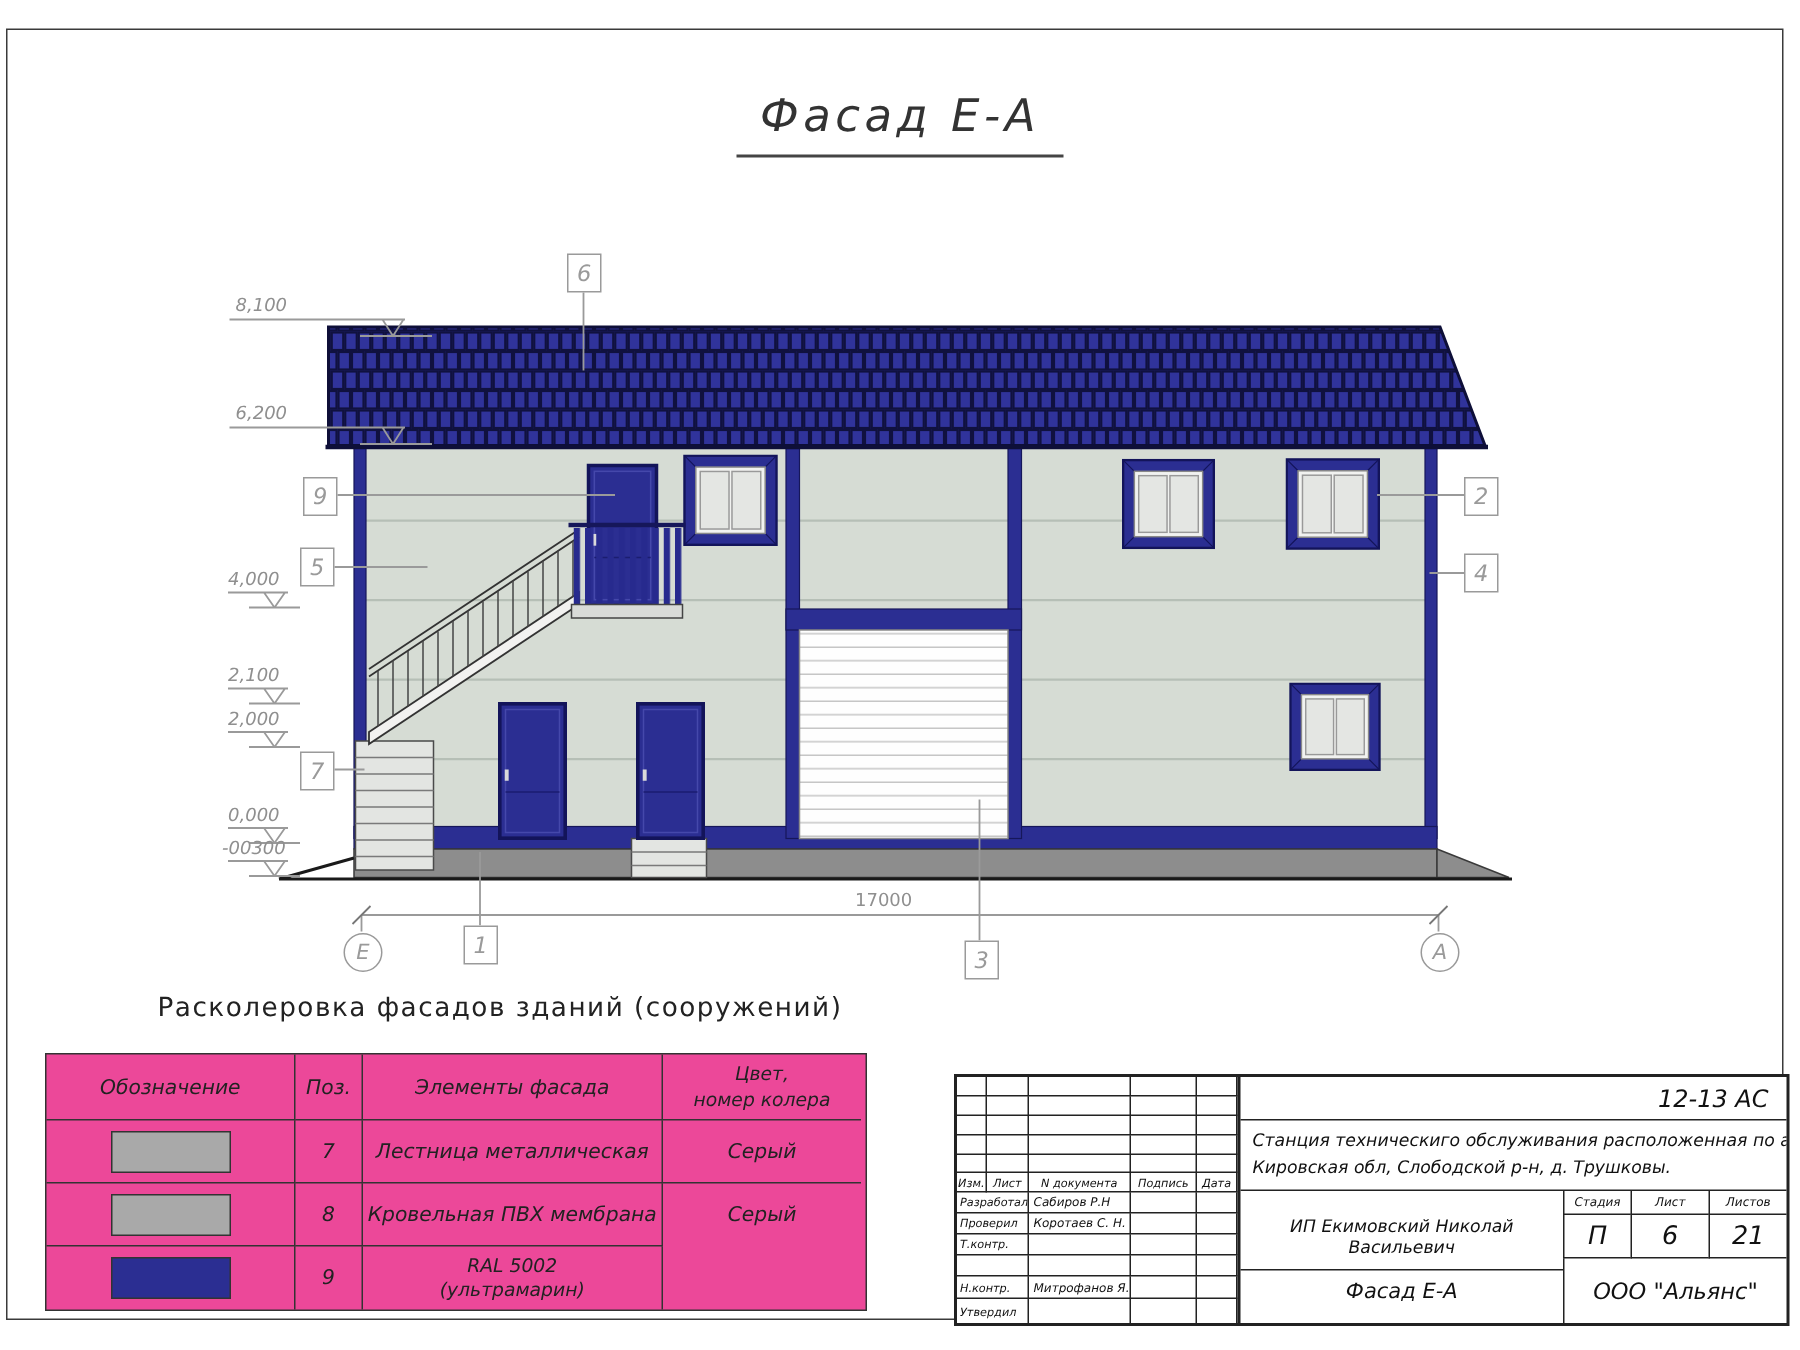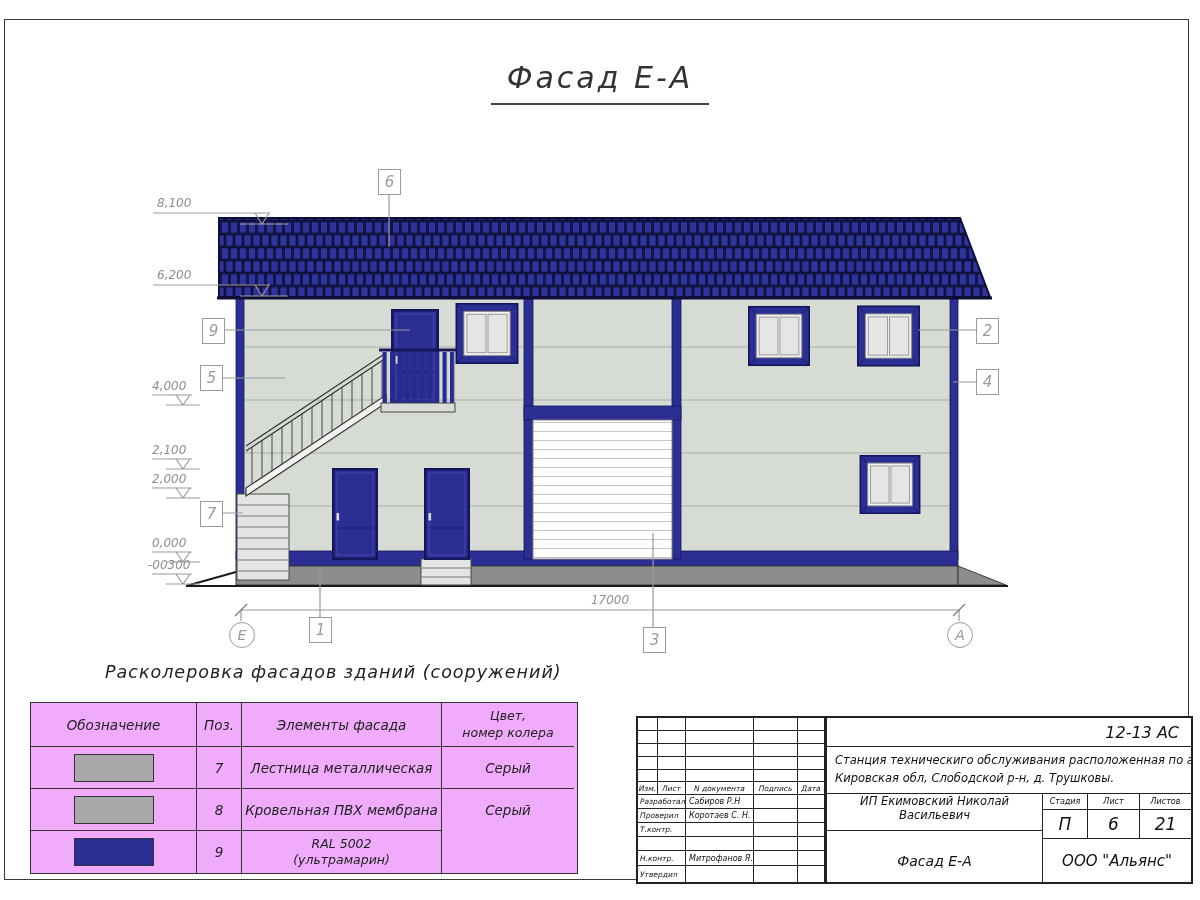--- a/index.html
+++ b/index.html
@@ -11,27 +11,27 @@
   .sheet-title span{display:inline-block;font-size:30px;font-style:italic;color:#333;
        letter-spacing:3px;border-bottom:2px solid #444;padding:0 16px 8px}
   
   .draw{position:absolute;left:0;top:0}
   
   .ann{position:absolute;font-style:italic;color:#8f8f8f;font-size:12px;white-space:nowrap}
   .callout{position:absolute;width:21px;height:24px;background:#fff;border:1px solid #9a9a9a;
        color:#9a9a9a;font-style:italic;display:flex;align-items:center;justify-content:center;font-size:15px}
   .axis{position:absolute;width:24px;height:24px;border:1px solid #9a9a9a;border-radius:50%;
        color:#9a9a9a;background:#fff;font-style:italic;display:flex;align-items:center;justify-content:center;font-size:14px}
-  .dim-label{position:absolute;left:570px;top:593px;width:80px;text-align:center;
-       font-style:italic;color:#8f8f8f;font-size:12px}
-  
-  .legend-heading{position:absolute;left:105px;top:662px;font-style:italic;color:#222;
+  .dim-label{position:absolute;left:570px;top:593px;width:80px;text-align:left;
+       color:#8f8f8f;font-size:12px}
+  
+  .legend-heading{position:absolute;left:105px;top:662px;color:#222;
        font-size:17.5px;letter-spacing:1px}
   .legend{position:absolute;left:30px;top:702px;width:546px;border:1.5px solid #333;
-       display:grid;grid-template-columns:166px 45px 200px 132px;grid-template-rows:44px 42px 42px 42px;background:#f0abfc}
+       display:grid;grid-template-columns:166px 45px 200px 132px;grid-template-rows:44px 42px 42px 42px;background:#ec4899}
   .legend>div{border-right:1px solid #333;border-bottom:1px solid #333;display:flex;
        align-items:center;justify-content:center;font-style:italic;color:#222;font-size:13.5px;text-align:center}
   .legend>div:nth-child(4n){border-right:none}
   .legend>div:nth-last-child(-n+4){border-bottom:none}
   .legend .two{flex-direction:column;line-height:1.3;font-size:12.5px}
   .swatch{width:78px;height:26px;border:1.5px solid #333}
   .sw-gray{background:#a9a9a9}
   .sw-blue{background:#2b2e92}
   
   .stamp{position:absolute;left:636px;top:716px;width:553px;height:164px;border:2px solid #222;background:#fff}
@@ -265,21 +265,21 @@
     <div class="nm"></div>
     <div></div>
       <div></div>
   </div>
 
   <div class="rc" style="left:189px;top:0;width:364px;height:29px;justify-content:flex-end;padding-right:12px;font-size:16px;border-left:none">12-13 АС</div>
   <div class="rc" style="left:189px;top:29px;width:364px;height:47px;flex-direction:column;align-items:flex-start;justify-content:center;padding-left:8px;font-size:11.5px;line-height:1.55;border-left:none;overflow:hidden">
     <span style="white-space:nowrap">Станция техническиго обслуживания расположенная по адресу</span>
     <span style="white-space:nowrap">Кировская обл, Слободской р-н, д. Трушковы.</span>
   </div>
-  <div class="rc" style="left:189px;top:68px;width:215px;height:45px;font-size:11.5px;text-align:center;padding:0 4px;border-left:none">ИП Екимовский Николай Васильевич</div>
+  <div class="rc" style="left:189px;top:84px;width:215px;height:45px;font-size:11.5px;text-align:center;padding:0 4px;border-left:none">ИП Екимовский Николай Васильевич</div>
   <div class="rc nb" style="left:189px;top:121px;width:215px;height:43px;font-size:14px;border-left:none">Фасад Е-А</div>
   <div class="rc" style="left:404px;top:76px;width:45px;height:16px;font-size:8px">Стадия</div>
   <div class="rc" style="left:449px;top:76px;width:52px;height:16px;font-size:8px">Лист</div>
   <div class="rc" style="left:501px;top:76px;width:52px;height:16px;font-size:8px">Листов</div>
   <div class="rc" style="left:404px;top:92px;width:45px;height:29px;font-size:17px">П</div>
   <div class="rc" style="left:449px;top:92px;width:52px;height:29px;font-size:17px">6</div>
   <div class="rc" style="left:501px;top:92px;width:52px;height:29px;font-size:17px">21</div>
   <div class="rc nb" style="left:404px;top:121px;width:149px;height:43px;font-size:15px">ООО "Альянс"</div>
 </div>
 

